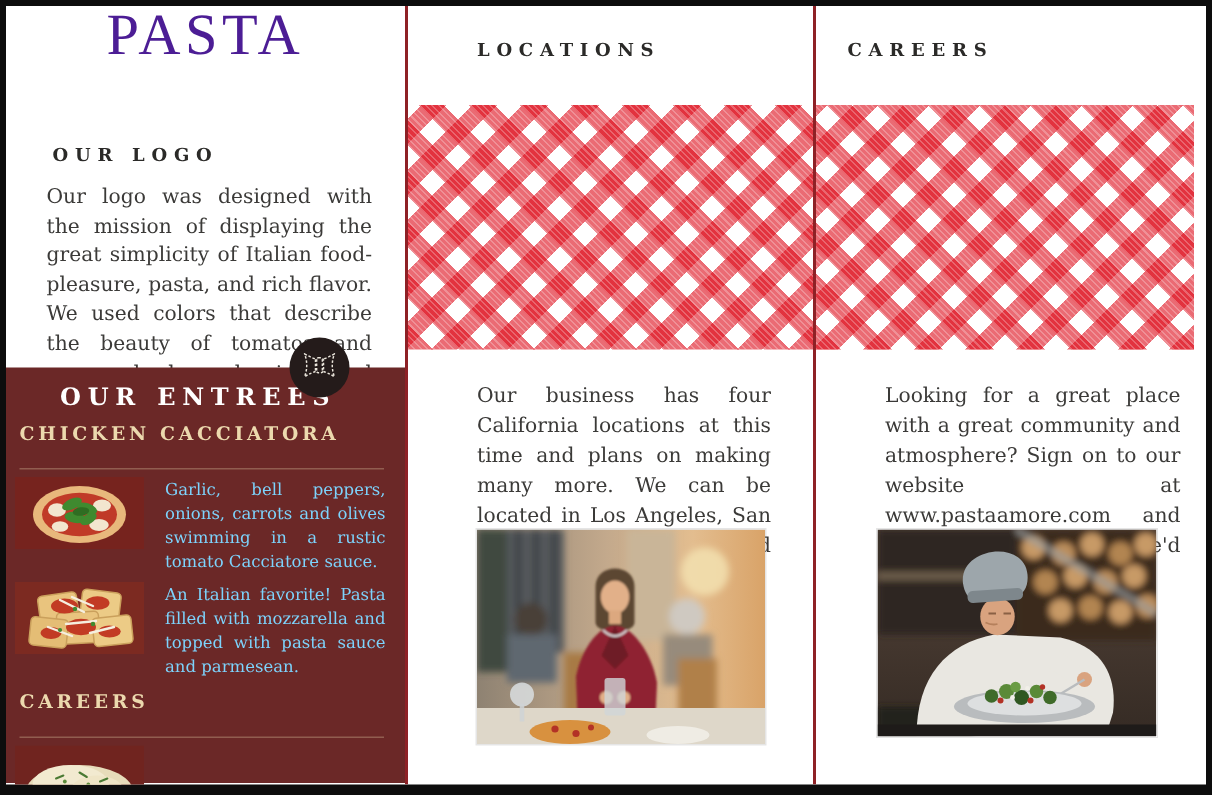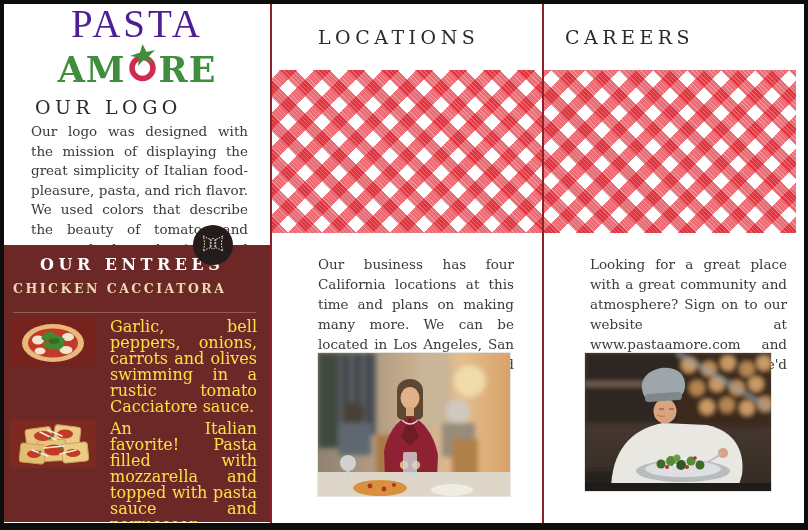--- a/index.html
+++ b/index.html
@@ -7,32 +7,32 @@
     position:relative;width:808px;height:530px;box-sizing:border-box;
     border:4px solid #0d0d0d;border-bottom-width:7px;background:#ffffff;
     font-family:"DejaVu Serif","Liberation Serif",serif;overflow:hidden;
   }
   .panel-divider{position:absolute;top:0;bottom:0;width:2px;background:#8e2126;}
   
   .logo{position:absolute;left:0;top:8;width:266px;text-align:center;line-height:1;}
   .logo-pasta{font-family:"Liberation Serif",serif;font-size:39px;letter-spacing:3px;color:#4c1d95;}
   .logo-amore{font-family:"DejaVu Serif",serif;font-weight:bold;font-size:35px;color:#3e8e3e;margin-top:1px;letter-spacing:1px;display:flex;align-items:flex-end;justify-content:center;}
   .tomato-o{margin:0 1px;display:inline-block;}
-  .section-heading{font-family:"DejaVu Serif",serif;font-weight:normal;font-size:19px;letter-spacing:4.5px;color:#2b2a28;}
+  .section-heading{font-family:"DejaVu Serif",serif;font-weight:bold;font-size:12px;letter-spacing:4.5px;color:#2b2a28;}
   .our-logo-heading{position:absolute;left:31px;top:92px;}
   .logo-body{position:absolute;left:27px;top:118px;width:217px;font-size:13.5px;line-height:19.6px;color:#3b3a38;text-align:justify;margin:0;}
   .entrees{position:absolute;left:0;top:241px;width:266px;height:277px;background:#6b2827;}
   .pasta-badge{position:absolute;left:189px;top:-20px;width:40px;height:40px;border-radius:50%;background:#241b1a;display:flex;align-items:center;justify-content:center;}
   .entrees-heading{margin:10px 0 0 36px;font-size:16px;font-weight:bold;letter-spacing:4.5px;color:#ffffff;font-family:"DejaVu Serif",serif;}
   .entree-name{margin:7px 14px 0 9px;font-size:12.5px;line-height:15px;font-weight:bold;letter-spacing:2.5px;color:#ecd9ae;font-family:"DejaVu Serif",serif;border-bottom:1px solid rgba(236,217,174,0.3);padding-bottom:16px;}
   .entree-row{display:flex;margin-top:5px;align-items:flex-start;}
   .entree-img{flex:none;width:86px;height:48px;margin-left:6px;}
   .entree-img.tall{height:56px;}
   .entree-img svg{display:block;width:100%;height:100%;}
-  .entree-desc{margin:1px 13px 0 14px;font-size:16px;line-height:16px;color:#fde047;text-align:justify;flex:1;}
+  .entree-desc{margin:1px 13px 0 14px;font-size:11px;line-height:16px;color:#7dd3fc;text-align:justify;flex:1;}
   
   .gingham{
     position:absolute;height:163px;background-color:#ffffff;
     background-image:
       repeating-linear-gradient(45deg, rgba(255,255,255,0.25) 0 1px, rgba(255,255,255,0) 1px 3px),
       repeating-linear-gradient(45deg, rgba(222,16,30,0.62) 0 12px, rgba(0,0,0,0) 12px 24px),
       repeating-linear-gradient(-45deg, rgba(222,16,30,0.62) 0 12px, rgba(0,0,0,0) 12px 24px);
   }
   .gingham.mid{left:268px;top:66px;width:270px;}
   .gingham.right{left:540px;top:66px;width:252px;}
@@ -49,30 +49,20 @@
 </head>
 <body>
 
 <div class="page">
 
   <div class="panel-divider" style="left:266px;"></div>
   <div class="panel-divider" style="left:538px;"></div>
 
   <div class="logo">
     <div class="logo-pasta">PASTA</div>
-    <div class="logo-amore">
-      <span>AM</span>
-      <span class="tomato-o">
-        <svg width="31" height="38" viewBox="0 0 31 38">
-          <circle cx="15.5" cy="24" r="10.5" fill="#ffffff" stroke="#d02b4e" stroke-width="5.5"></circle>
-          <path d="M15.5 0 L19.5 8 L28 6 L21.5 12.5 L25.5 19.5 L17 15.5 L11 22 L12 13.5 L3 12 L13 8.5 Z" fill="#3e8e3e"></path>
-        </svg>
-      </span>
-      <span>RE</span>
-    </div>
   </div>
 
   <div class="section-heading our-logo-heading">OUR LOGO</div>
   <p class="logo-body">Our logo was designed with the mission of displaying the great simplicity of Italian food-pleasure, pasta, and rich flavor. We used colors that describe the beauty of tomatos and sauces, herbs and spices, and everything Italian.</p>
 
   <div class="entrees">
     <div class="pasta-badge">
       <span>
         <svg width="26" height="21" viewBox="0 0 34 26">
           <g fill="none" stroke="#e9e4da" stroke-width="1.3" stroke-dasharray="2.2 1.6" stroke-linejoin="round">

